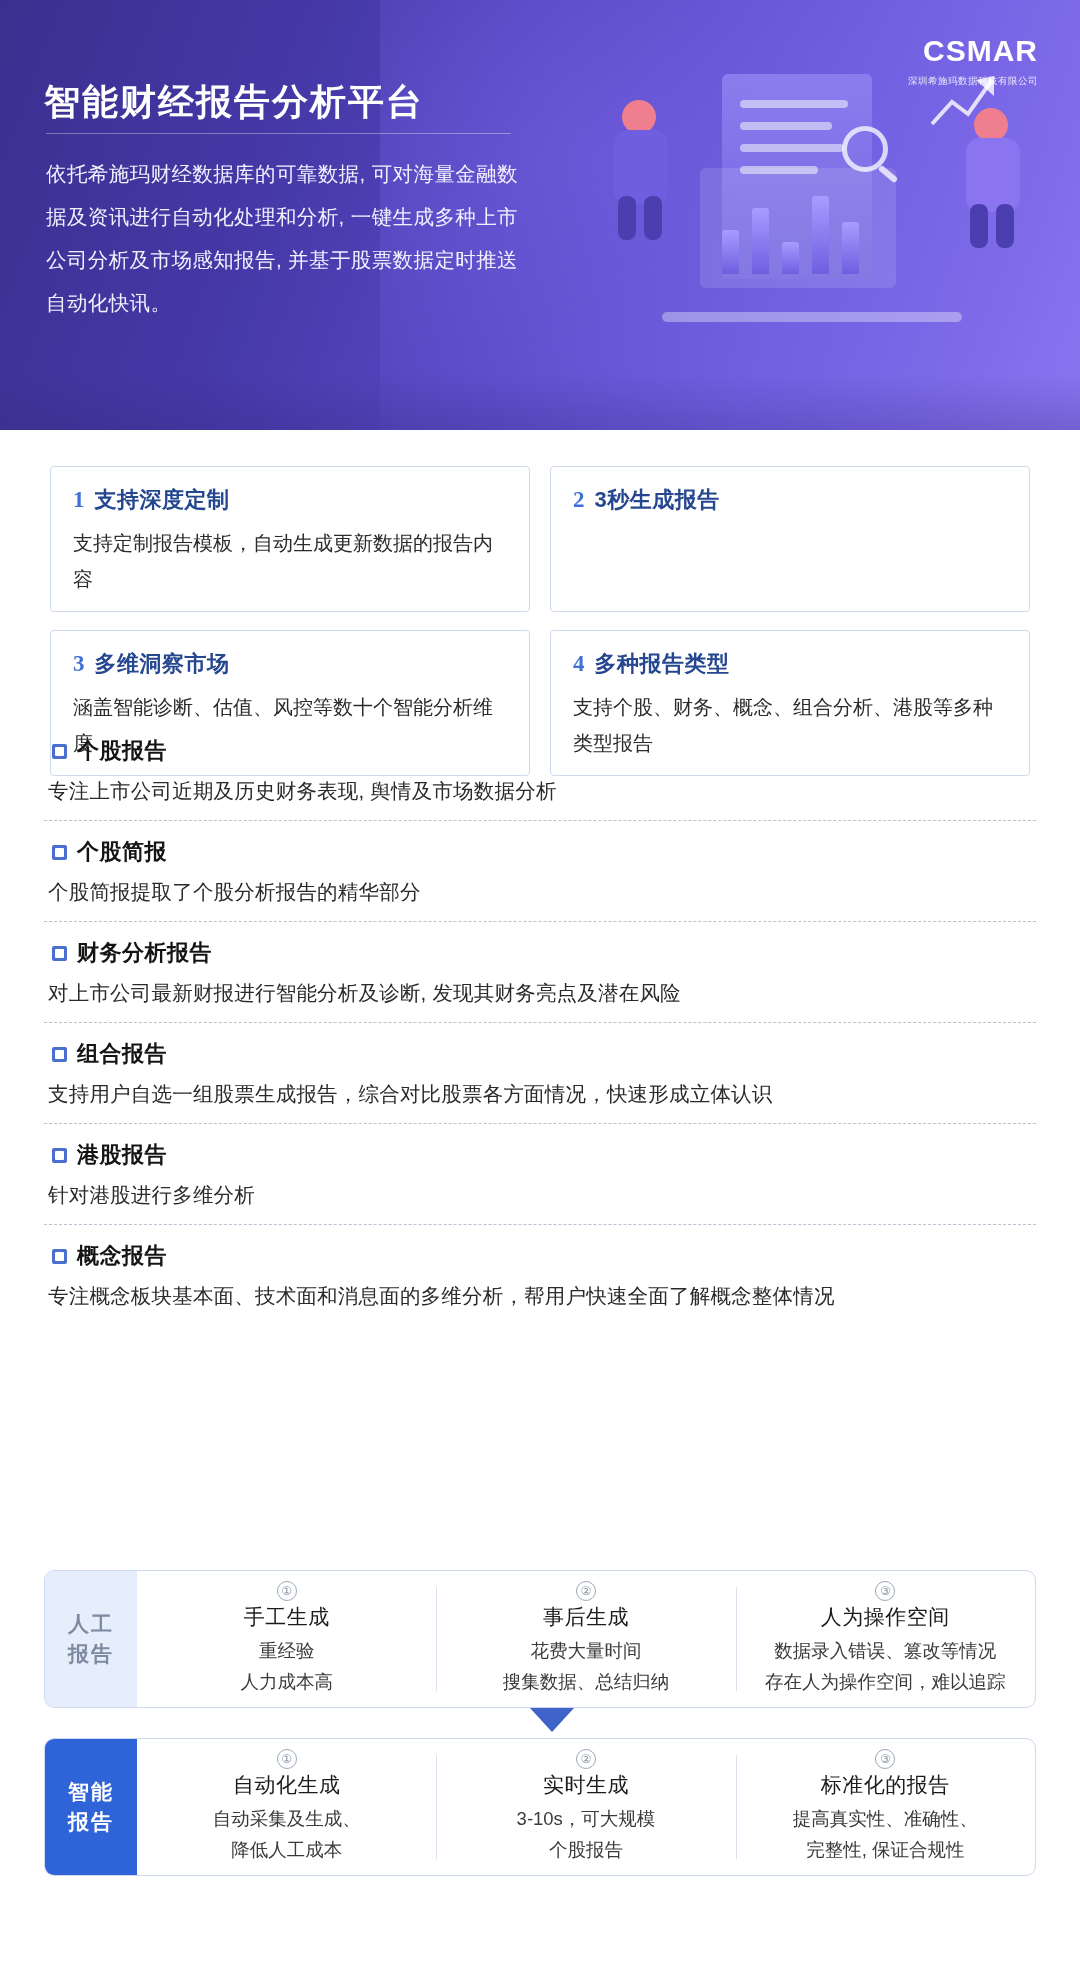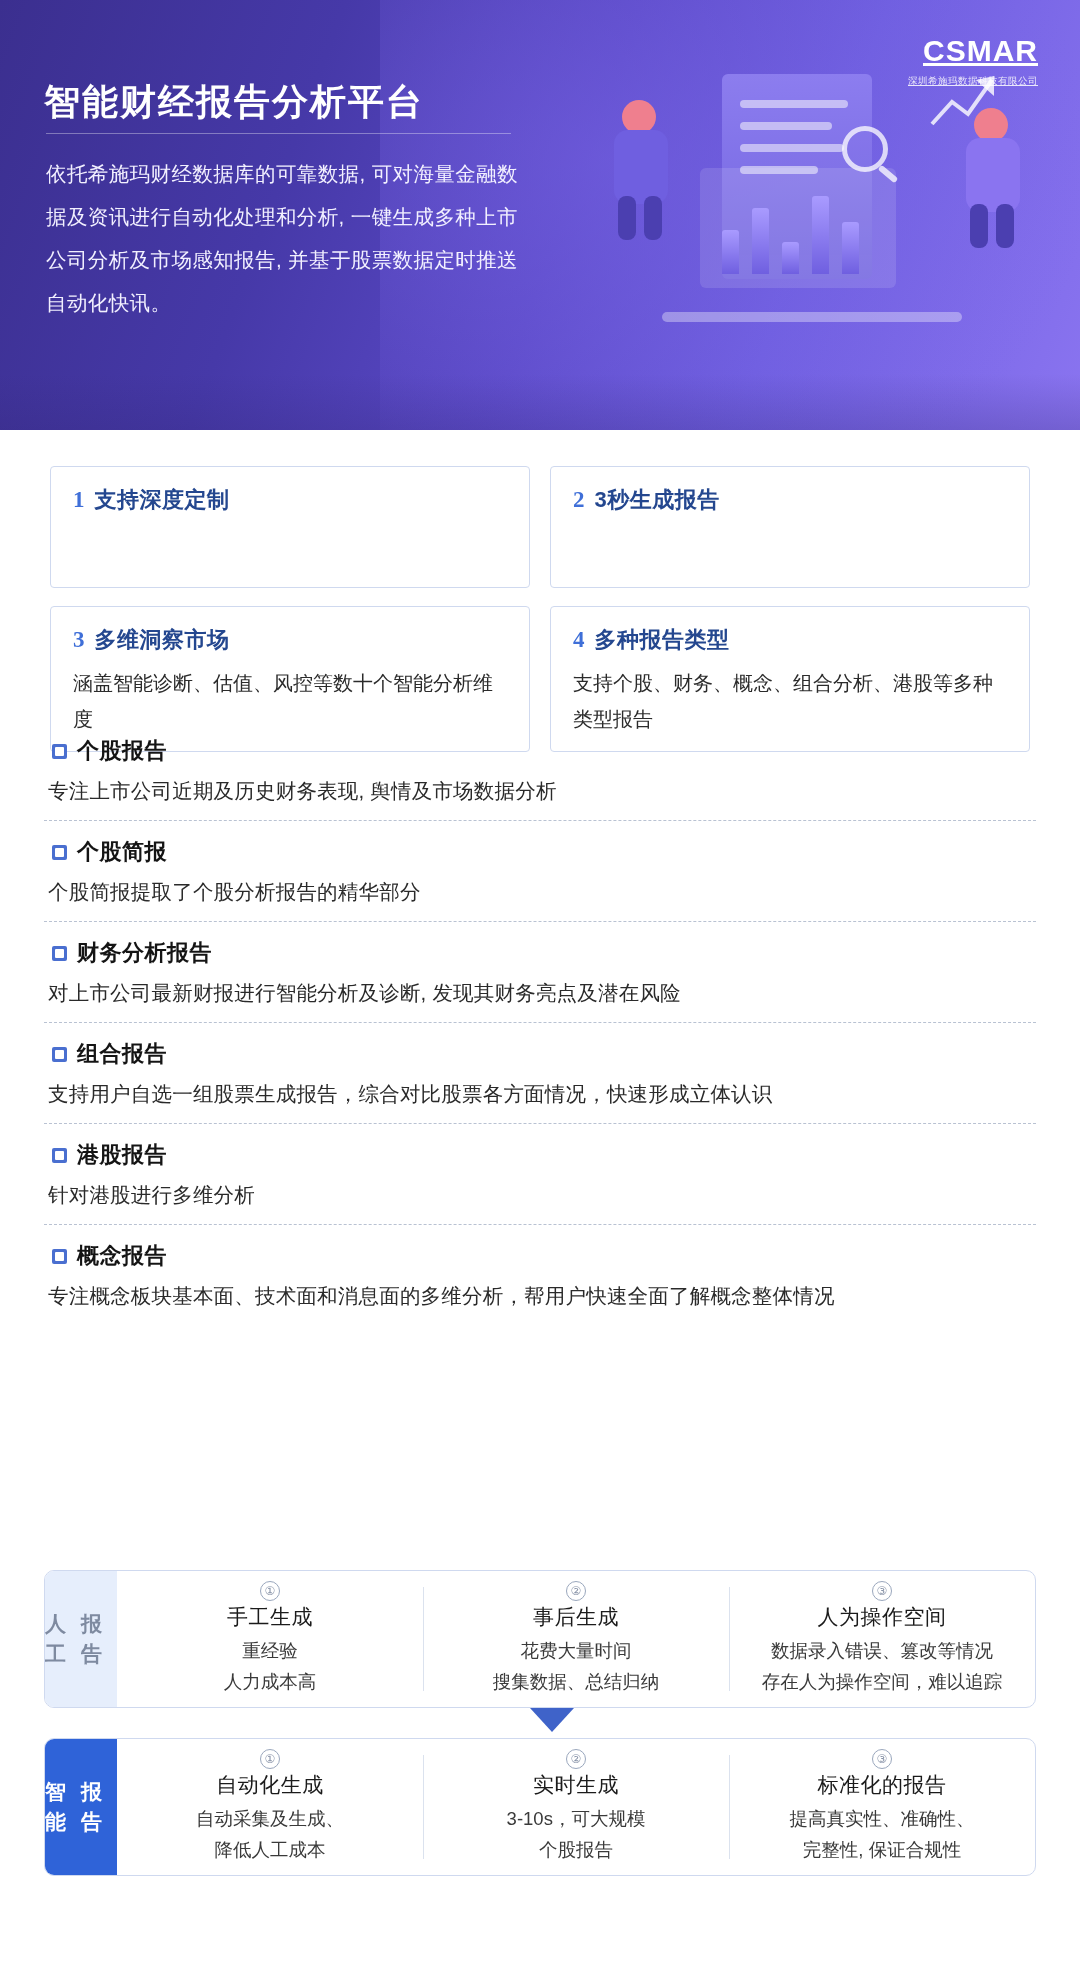--- a/index.html
+++ b/index.html
@@ -31,21 +31,20 @@
     right: -60px; top: -120px;
     width: 760px; height: 700px;
     background: radial-gradient(ellipse at 30% 40%, rgba(120,100,230,0.55) 0%, rgba(90,70,200,0.0) 65%);
     pointer-events: none;
   }
   .hero-logo {
     position: absolute;
     right: 42px; top: 36px;
     text-align: right;
     color: #fff;
-    text-decoration: underline;
   }
   .hero-logo .logo-main {
     font-size: 30px;
     font-weight: bold;
     letter-spacing: 1px;
     line-height: 1;
   }
   .hero-logo .logo-sub {
     font-size: 9.5px;
     letter-spacing: 0.5px;
@@ -229,24 +228,24 @@
     display: flex;
     align-items: stretch;
     border: 1px solid #cfd9ef;
     border-radius: 10px;
     background: #fff;
     height: 138px;
     overflow: hidden;
   }
   .cmp-row.second { margin-top: 30px; }
   .cmp-tag {
-    width: 72px;
+    width: 92px;
     flex: none;
     display: flex;
-    flex-direction: row;
+    flex-direction: column;
     align-items: center;
     justify-content: center;
     font-size: 21px;
     font-weight: bold;
     line-height: 30px;
     letter-spacing: 2px;
   }
   .cmp-tag.manual { background: #e6eefc; color: #7e8aa0; }
   .cmp-tag.smart  { background: #2f63d8; color: #ffffff; }
   .cmp-cols {
@@ -352,20 +351,21 @@
     <div class="hero-desc">依托希施玛财经数据库的可靠数据, 可对海量金融数据及资讯进行自动化处理和分析, 一键生成多种上市公司分析及市场感知报告, 并基于股票数据定时推送自动化快讯。</div>
     <div class="hero-bottom-fade"></div>
   </div>
 
   <div class="features">
     <div class="feat">
       <div class="feat-head">
         <span class="feat-num">1</span>
         <span class="feat-title">支持深度定制</span>
       </div>
+      <div class="feat-body">支持定制报告模板，自动生成更新数据的报告内容</div>
     </div>
     <div class="feat">
       <div class="feat-head">
         <span class="feat-num">2</span>
         <span class="feat-title">3秒生成报告</span>
       </div>
     </div>
     <div class="feat">
       <div class="feat-head">
         <span class="feat-num">3</span>

